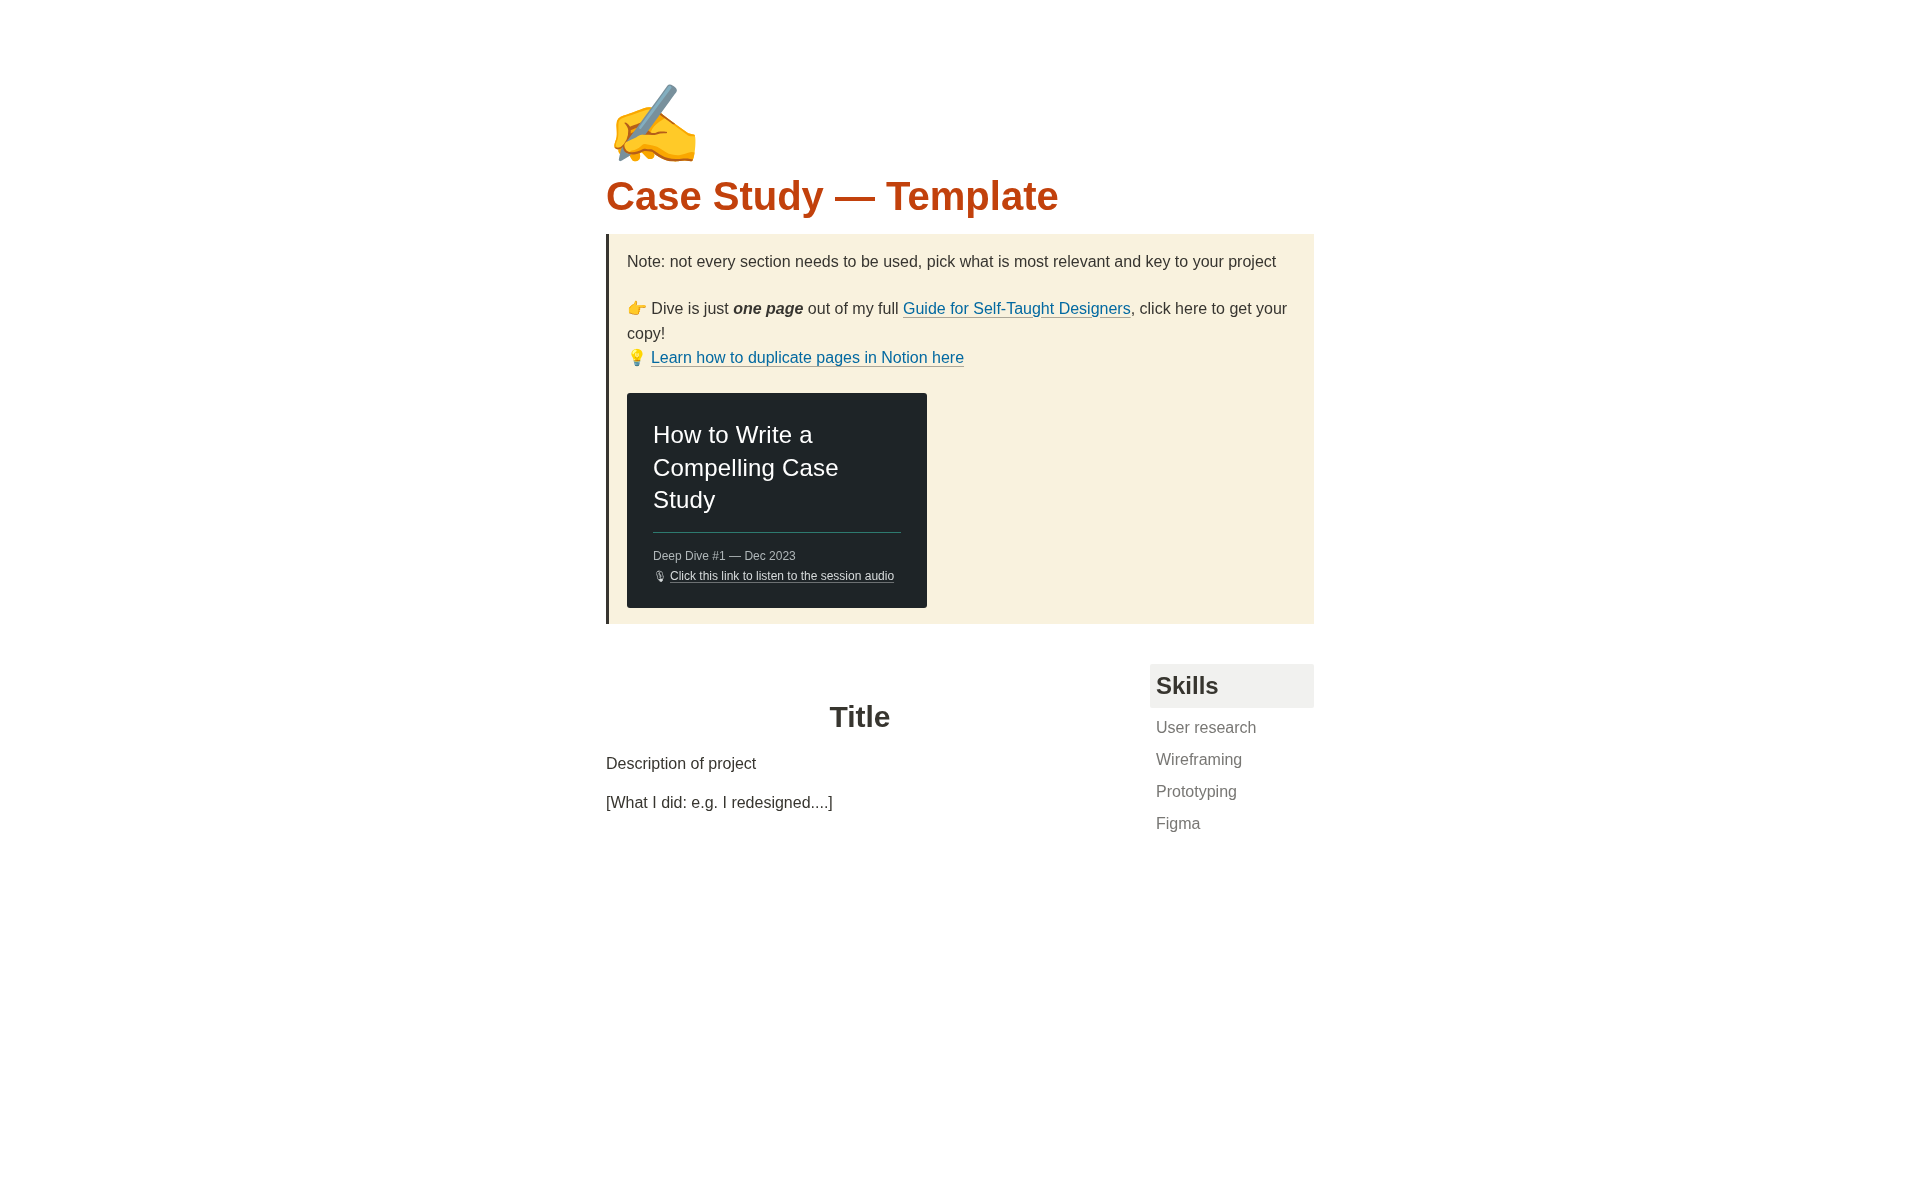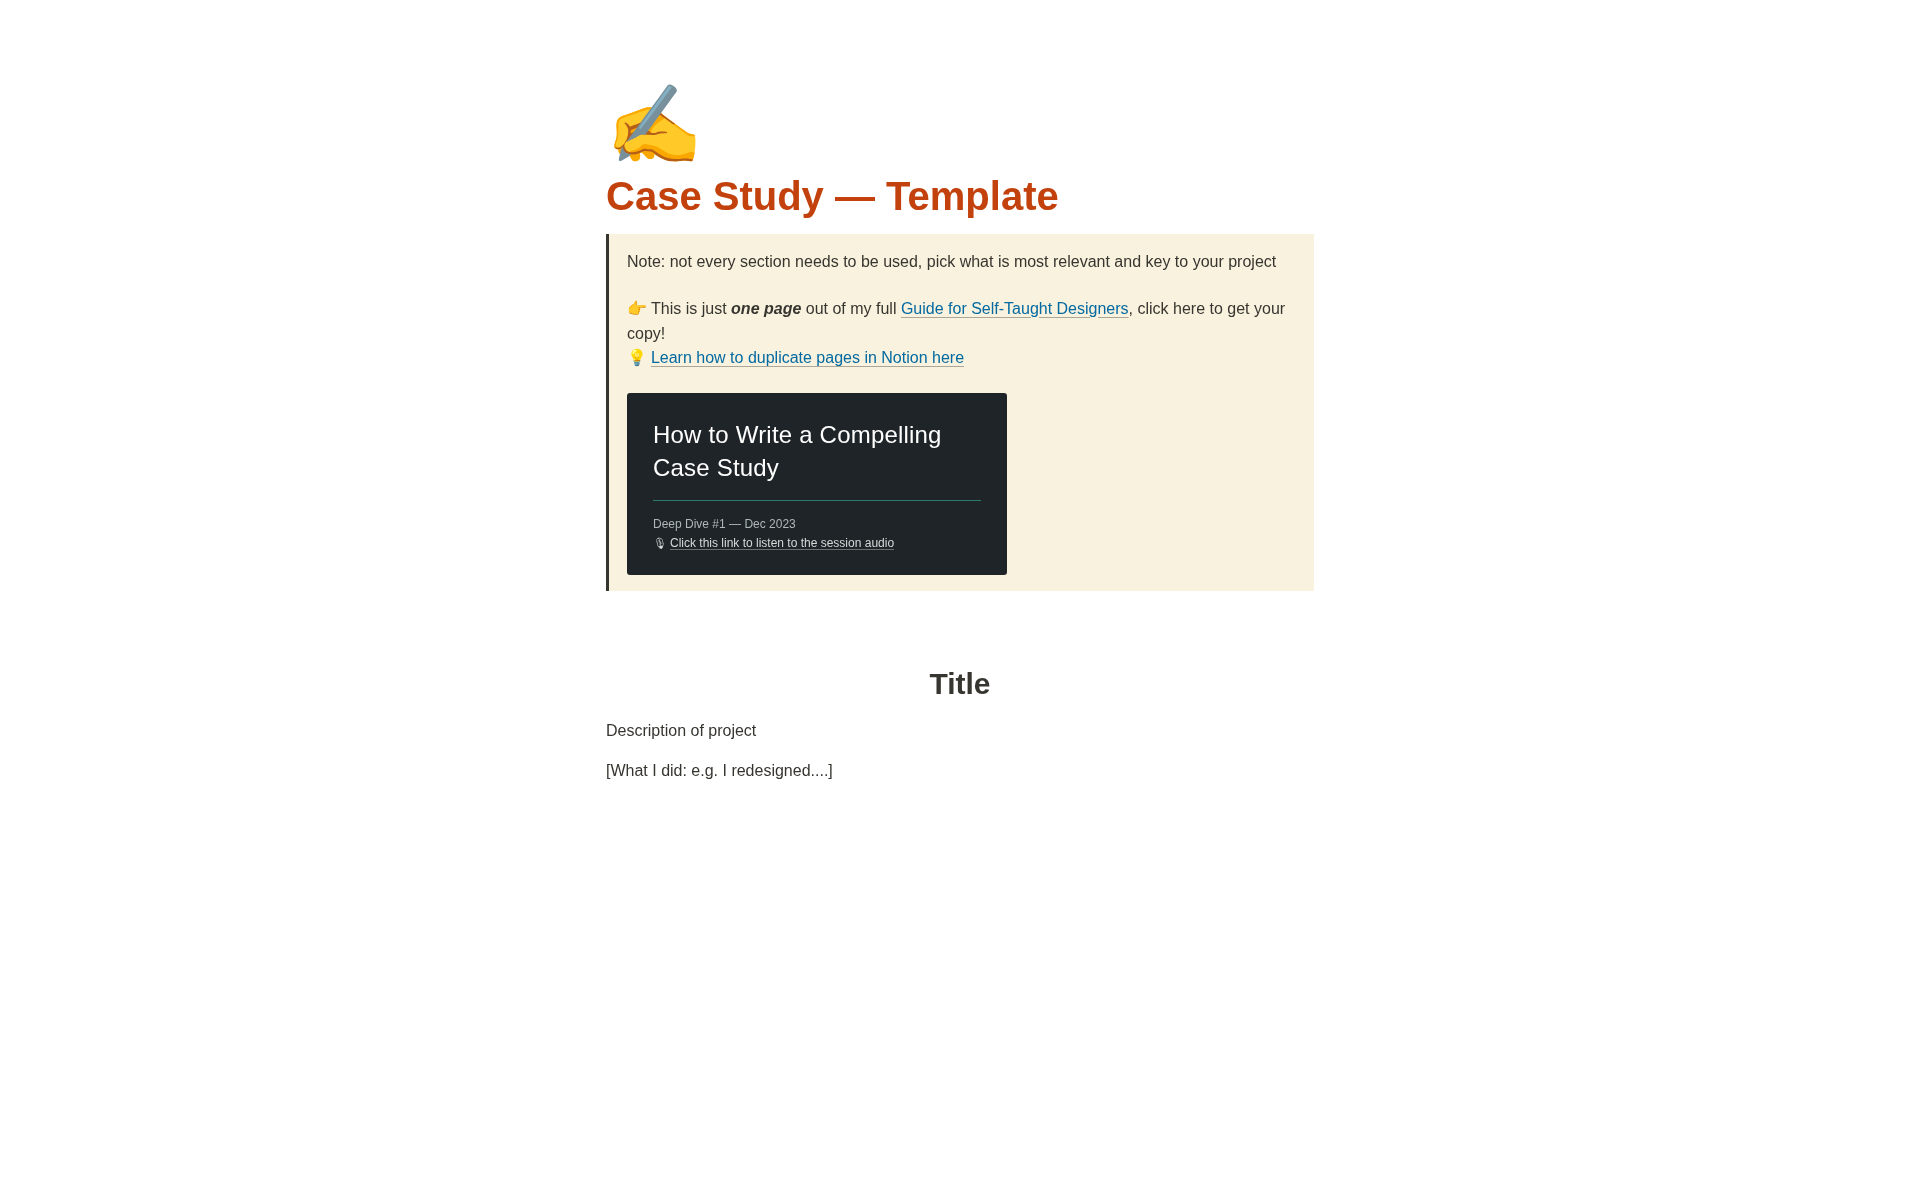--- a/index.html
+++ b/index.html
@@ -68,21 +68,21 @@
     }
     .emoji {
       font-size: 16px;
       margin-right: 4px;
     }
     .embed-card {
       background: #1e2427;
       border-radius: 3px;
       padding: 26px 26px 22px 26px;
       margin-top: 12px;
-      width: 380px;
+      width: 300px;
       max-width: 100%;
       color: #ffffff;
     }
     .embed-title {
       font-size: 24px;
       font-weight: 400;
       color: #ffffff;
       line-height: 1.35;
       padding-bottom: 16px;
       border-bottom: 1px solid #2d7a6f;
@@ -160,21 +160,21 @@
 
 <div class="page">
   <span class="page-icon">✍️</span>
   <h1 class="page-title">Case Study — Template</h1>
 
   <div class="callout">
     <p class="note-line">Note: not every section needs to be used, pick what is most relevant and key to your project</p>
 
     <div class="block">
       <p>
-        <span>👉 This is just </span><span class="em">one page</span><span> out of my full </span><a class="link">Guide for Self-Taught Designers</a><span>, click here to get your copy!</span>
+        <span>👉 Dive is just </span><span class="em">one page</span><span> out of my full </span><a class="link">Guide for Self-Taught Designers</a><span>, click here to get your copy!</span>
       </p>
       <p>
         <span class="emoji">💡</span><a class="link">Learn how to duplicate pages in Notion here</a>
       </p>
     </div>
 
 
     <div class="block">
       <div class="embed-card">
         <div class="embed-title">How to Write a Compelling Case Study</div>
@@ -187,14 +187,23 @@
       </div>
     </div>
   </div>
 
   <div class="columns">
     <div class="col-main">
       <h2 class="section-title">Title</h2>
       <p class="body-text">Description of project</p>
       <p class="body-text">[What I did: e.g. I redesigned....]</p>
     </div>
+    <div class="col-side">
+      <div class="skills-header">Skills</div>
+      <ul class="skills-list">
+        <li>User research</li>
+        <li>Wireframing</li>
+        <li>Prototyping</li>
+        <li>Figma</li>
+      </ul>
+    </div>
   </div>
 </div>
 
 </body></html>

